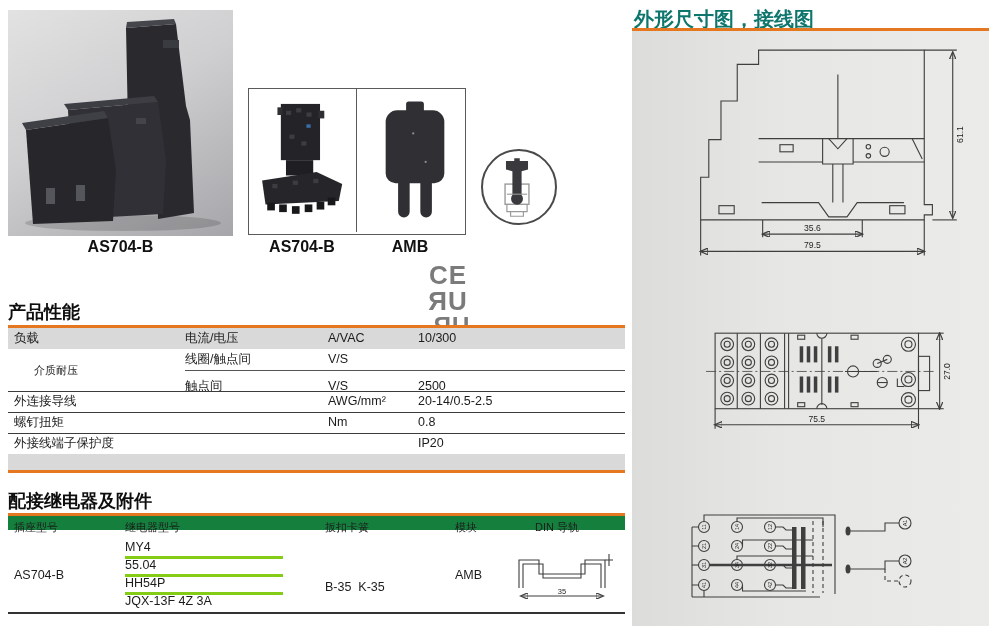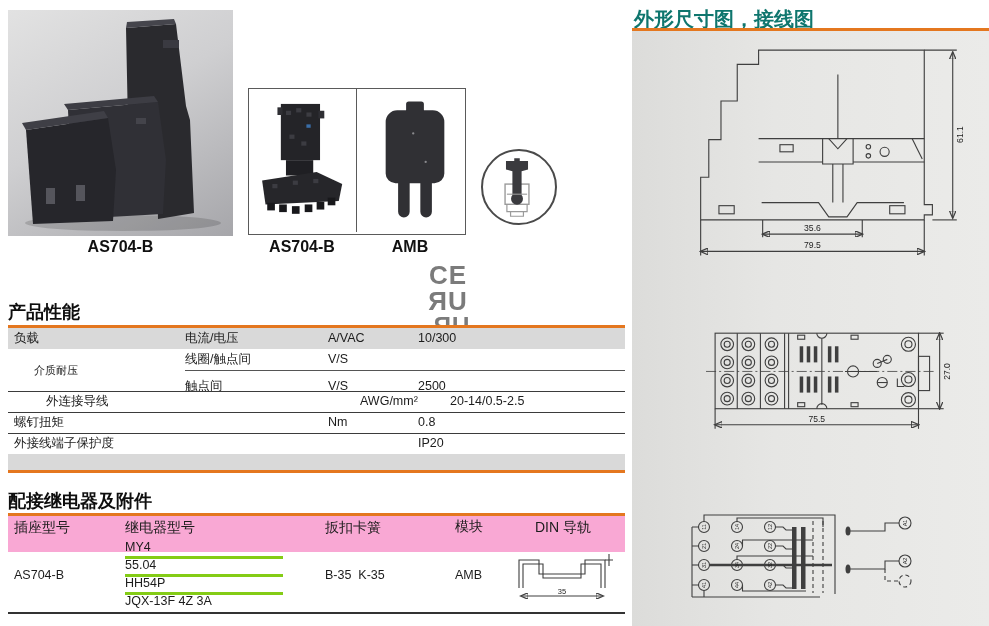--- a/index.html
+++ b/index.html
@@ -37,28 +37,28 @@
   .c2{left:177px;width:140px;}
   .c3{left:320px;width:88px;}
   .c4{left:410px;right:4px;}
   .full-line{position:absolute;left:0;width:100%;height:0;border-top:1.5px solid #3b3b3b;}
   .part-line{position:absolute;left:177px;right:0;height:0;border-top:1px solid #555;}
   .span-cell{position:absolute;left:6px;top:21px;height:42px;line-height:42px;font-size:11px;margin-left:20px;}
   .t1-empty{position:absolute;left:0;top:126px;width:100%;height:16px;background:#d9d9d9;}
 
   
   .t2{left:8px;top:513px;width:617px;height:96px;border-top:3px solid #e4771f;border-bottom:2px solid #333;background:#fff;}
-  .t2-head{position:absolute;left:0;top:0;width:100%;height:36px;line-height:22px;background:#f9a8d4;font-size:14px;}
+  .t2-head{position:absolute;left:0;top:0;width:100%;height:14px;line-height:22px;background:#15803d;font-size:11px;}
   .h1{left:6px;} .h2{left:117px;text-align:center;} .h3{left:317px;} .h4{left:447px;font-family:Liberation Serif, serif;} .h5{left:527px;text-align:center;}
   .t2-head .cellh{position:absolute;top:0;height:100%;white-space:nowrap;}
   .t2-body{position:absolute;left:0;top:22px;width:100%;height:74px;font-size:12.5px;}
   .socket-cell{position:absolute;left:6px;top:0;height:74px;line-height:74px;}
   .relay-row{position:absolute;left:117px;width:158px;height:18px;line-height:18px;white-space:nowrap;}
   .relay-underline{border-bottom:3px solid #84cc16;}
-  .clip-cell{position:absolute;left:317px;top:0;height:55px;line-height:74px;white-space:pre;}
+  .clip-cell{position:absolute;left:317px;top:12px;height:55px;line-height:74px;white-space:pre;}
   .module-cell{position:absolute;left:447px;top:0;height:74px;line-height:74px;}
 
   
   .r-title{left:634px;top:6px;font-weight:bold;font-size:20px;color:#0f766e;}
   .r-orange{left:632px;top:28px;width:357px;height:3px;background:#e4771f;}
   .r-panel{left:632px;top:31px;width:357px;height:595px;
     background:linear-gradient(90deg,#dcdcda 0%,#e6e6e4 40%,#ebebe9 100%);}
 
   
   .tech line,.tech path,.tech rect,.tech circle,.tech ellipse,.tech polyline{stroke:#3f3f3f;fill:none;stroke-width:1.1;}
@@ -183,21 +183,21 @@
       <span class="cell c3">V/S</span>
     </div>
     <div class="part-line" style="top:42px;"></div>
     <div class="t1-row" style="top:48px;">
       <span class="cell c2">触点间</span>
       <span class="cell c3">V/S</span>
       <span class="cell c4">2500</span>
     </div>
     <span class="span-cell">介质耐压</span>
     <div class="full-line" style="top:63px;"></div>
-    <div class="t1-row" style="top:63px;margin-left:32px;">
+    <div class="t1-row" style="top:63px;">
       <span class="cell c1">外连接导线</span>
       <span class="cell c3">AWG/mm²</span>
       <span class="cell c4">20-14/0.5-2.5</span>
     </div>
     <div class="full-line" style="top:84px;"></div>
     <div class="t1-row" style="top:84px;">
       <span class="cell c1">螺钉扭矩</span>
       <span class="cell c3">Nm</span>
       <span class="cell c4">0.8</span>
     </div>

